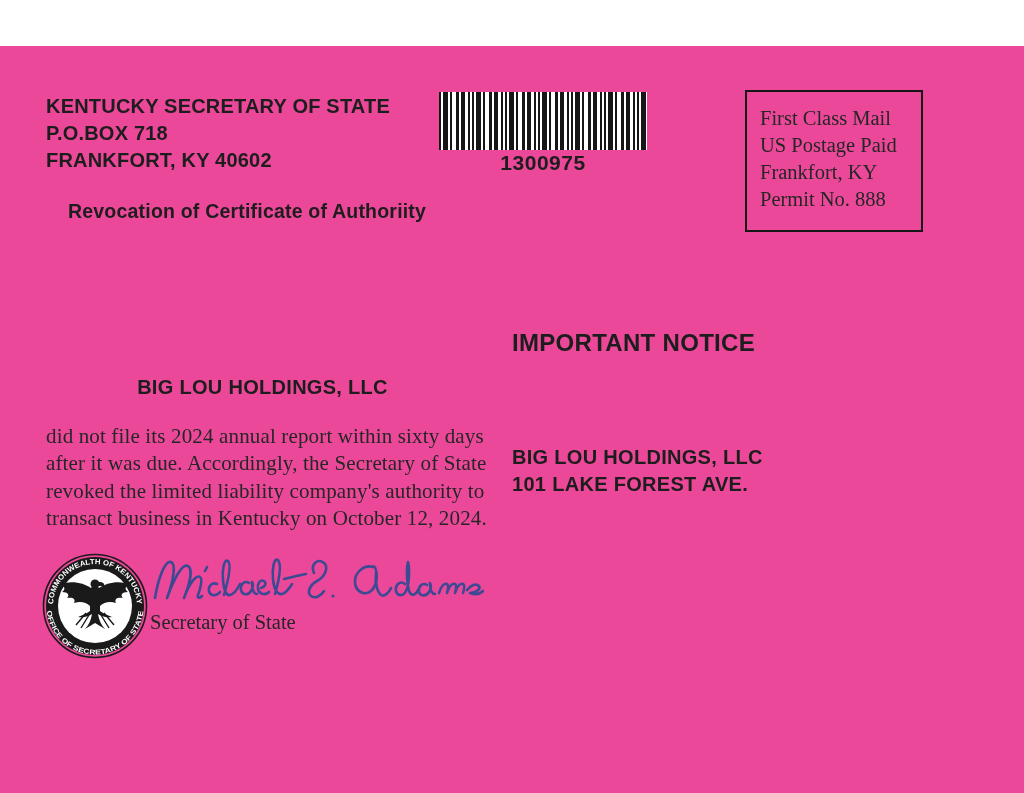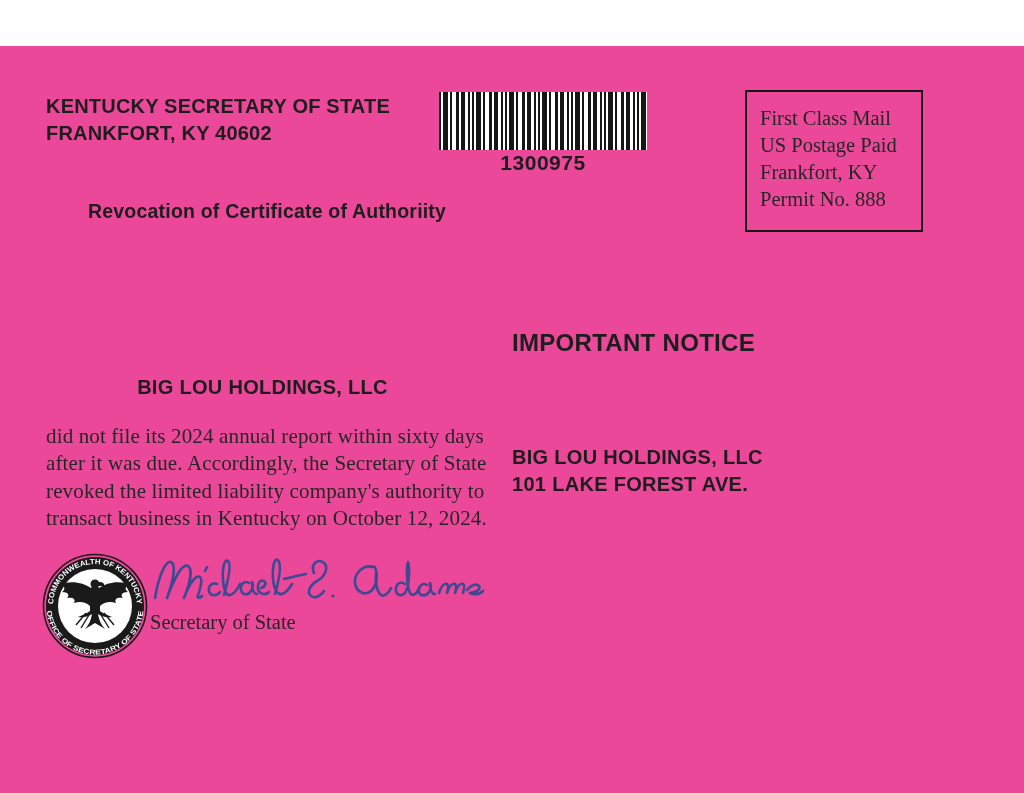--- a/index.html
+++ b/index.html
@@ -19,37 +19,38 @@
       #161616 11px 13px,#ffffff 13px 17px,
       #161616 17px 20px,#ffffff 20px 22px,
       #161616 22px 26px,#ffffff 26px 29px,
       #161616 29px 31px,#ffffff 31px 33px);
   }
   .barcode-number{position:absolute;left:439px;top:105px;width:208px;text-align:center;font-size:21px;letter-spacing:.5px;}
   .postage{
     position:absolute;left:745px;top:44px;width:178px;height:142px;box-sizing:border-box;
     border:2px solid #161616;padding:13px 11px 0 13px;font-size:20.5px;line-height:27px;
   }
-  .title{position:absolute;left:88px;top:154px;font-size:19.5px;letter-spacing:.2px;}
+  .title{position:absolute;left:68px;top:154px;font-size:19.5px;letter-spacing:.2px;}
   .para1{position:absolute;left:46px;top:199px;width:448px;font-size:21px;line-height:27.4px;letter-spacing:.15px;}
   .company{position:absolute;left:60px;top:330px;width:405px;text-align:center;font-size:20px;letter-spacing:.3px;}
   .para2{position:absolute;left:46px;top:377px;width:452px;font-size:21px;line-height:27.4px;letter-spacing:.15px;}
   .seal{position:absolute;left:42px;top:507px;width:106px;height:106px;}
   .signature{position:absolute;left:148px;top:503px;width:338px;height:64px;}
   .signer-title{position:absolute;left:150px;top:565px;font-size:20.5px;}
   .notice{position:absolute;left:512px;top:283px;font-size:24px;letter-spacing:.3px;}
   .recipient{position:absolute;left:512px;top:398px;font-size:20px;line-height:27px;letter-spacing:.3px;}
 </style>
 </head>
 <body>
 
 <div class="page">
 
   <div class="sender sans-bold">
     <div>KENTUCKY SECRETARY OF STATE</div>
+    <div>P.O.BOX 718</div>
     <div>FRANKFORT, KY 40602</div>
   </div>
 
   <div class="barcode"></div>
   <div class="barcode-number sans-bold">1300975</div>
 
   <div class="postage serif">
     <div>First Class Mail</div>
     <div>US Postage Paid</div>
     <div>Frankfort, KY</div>

